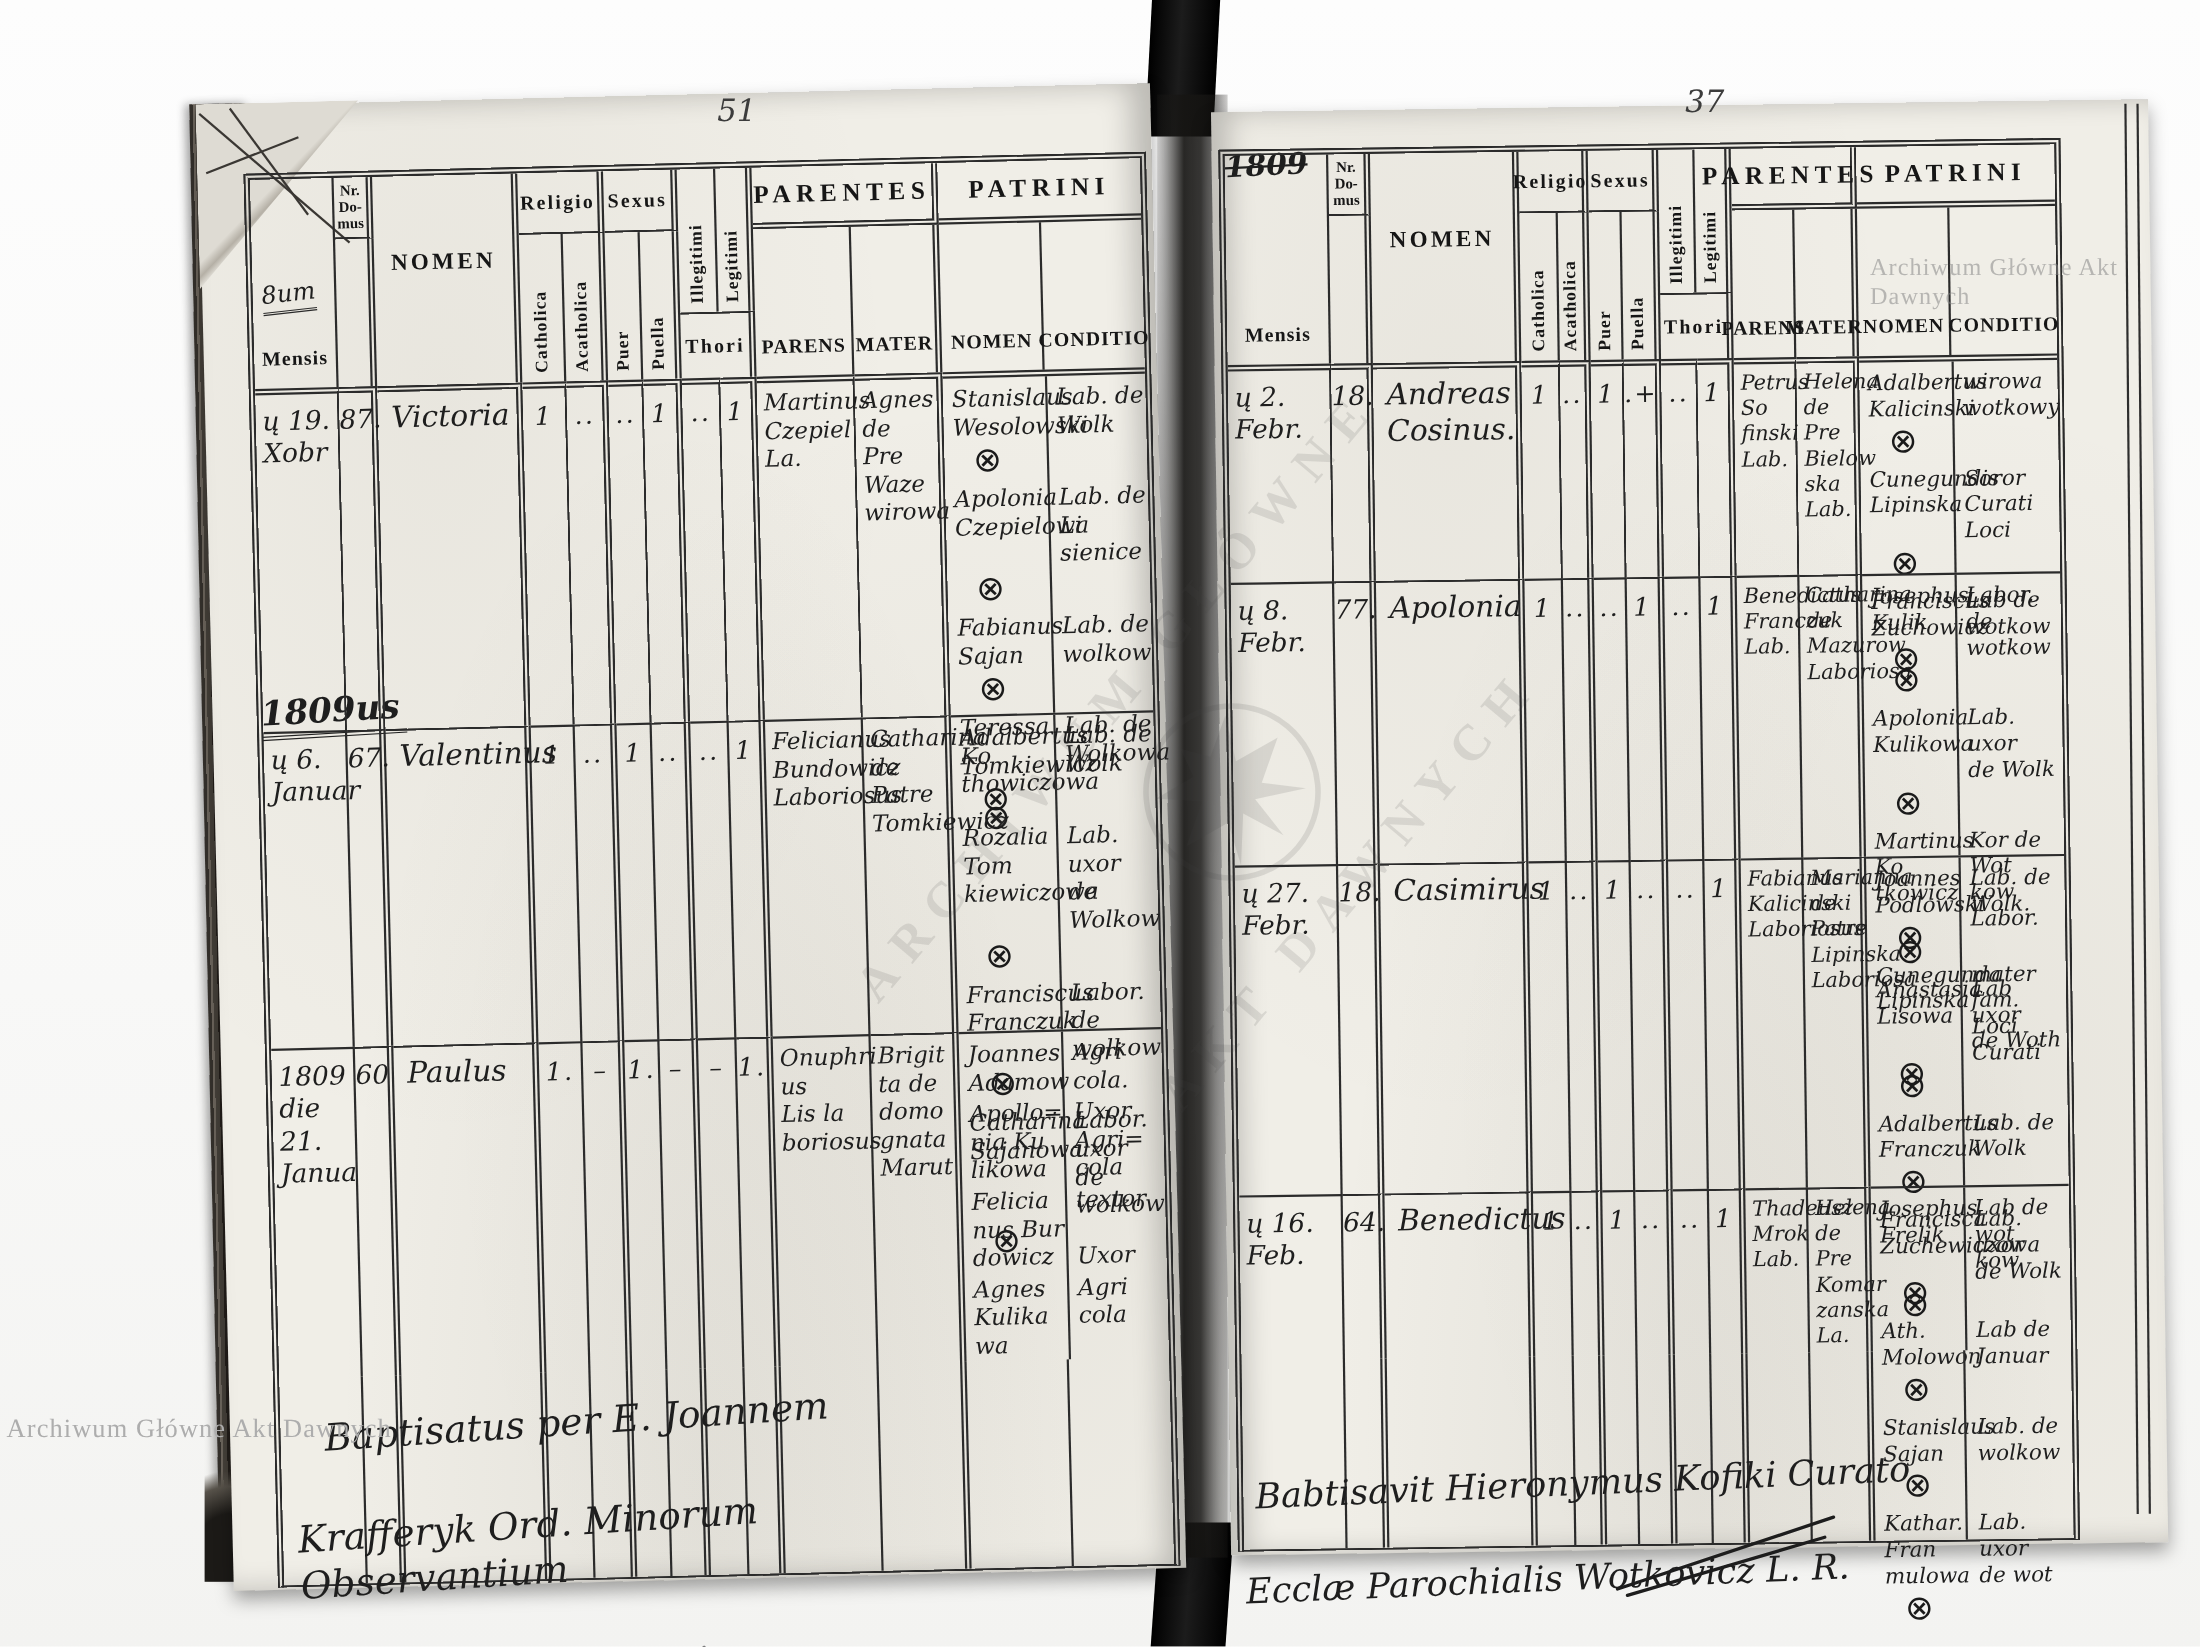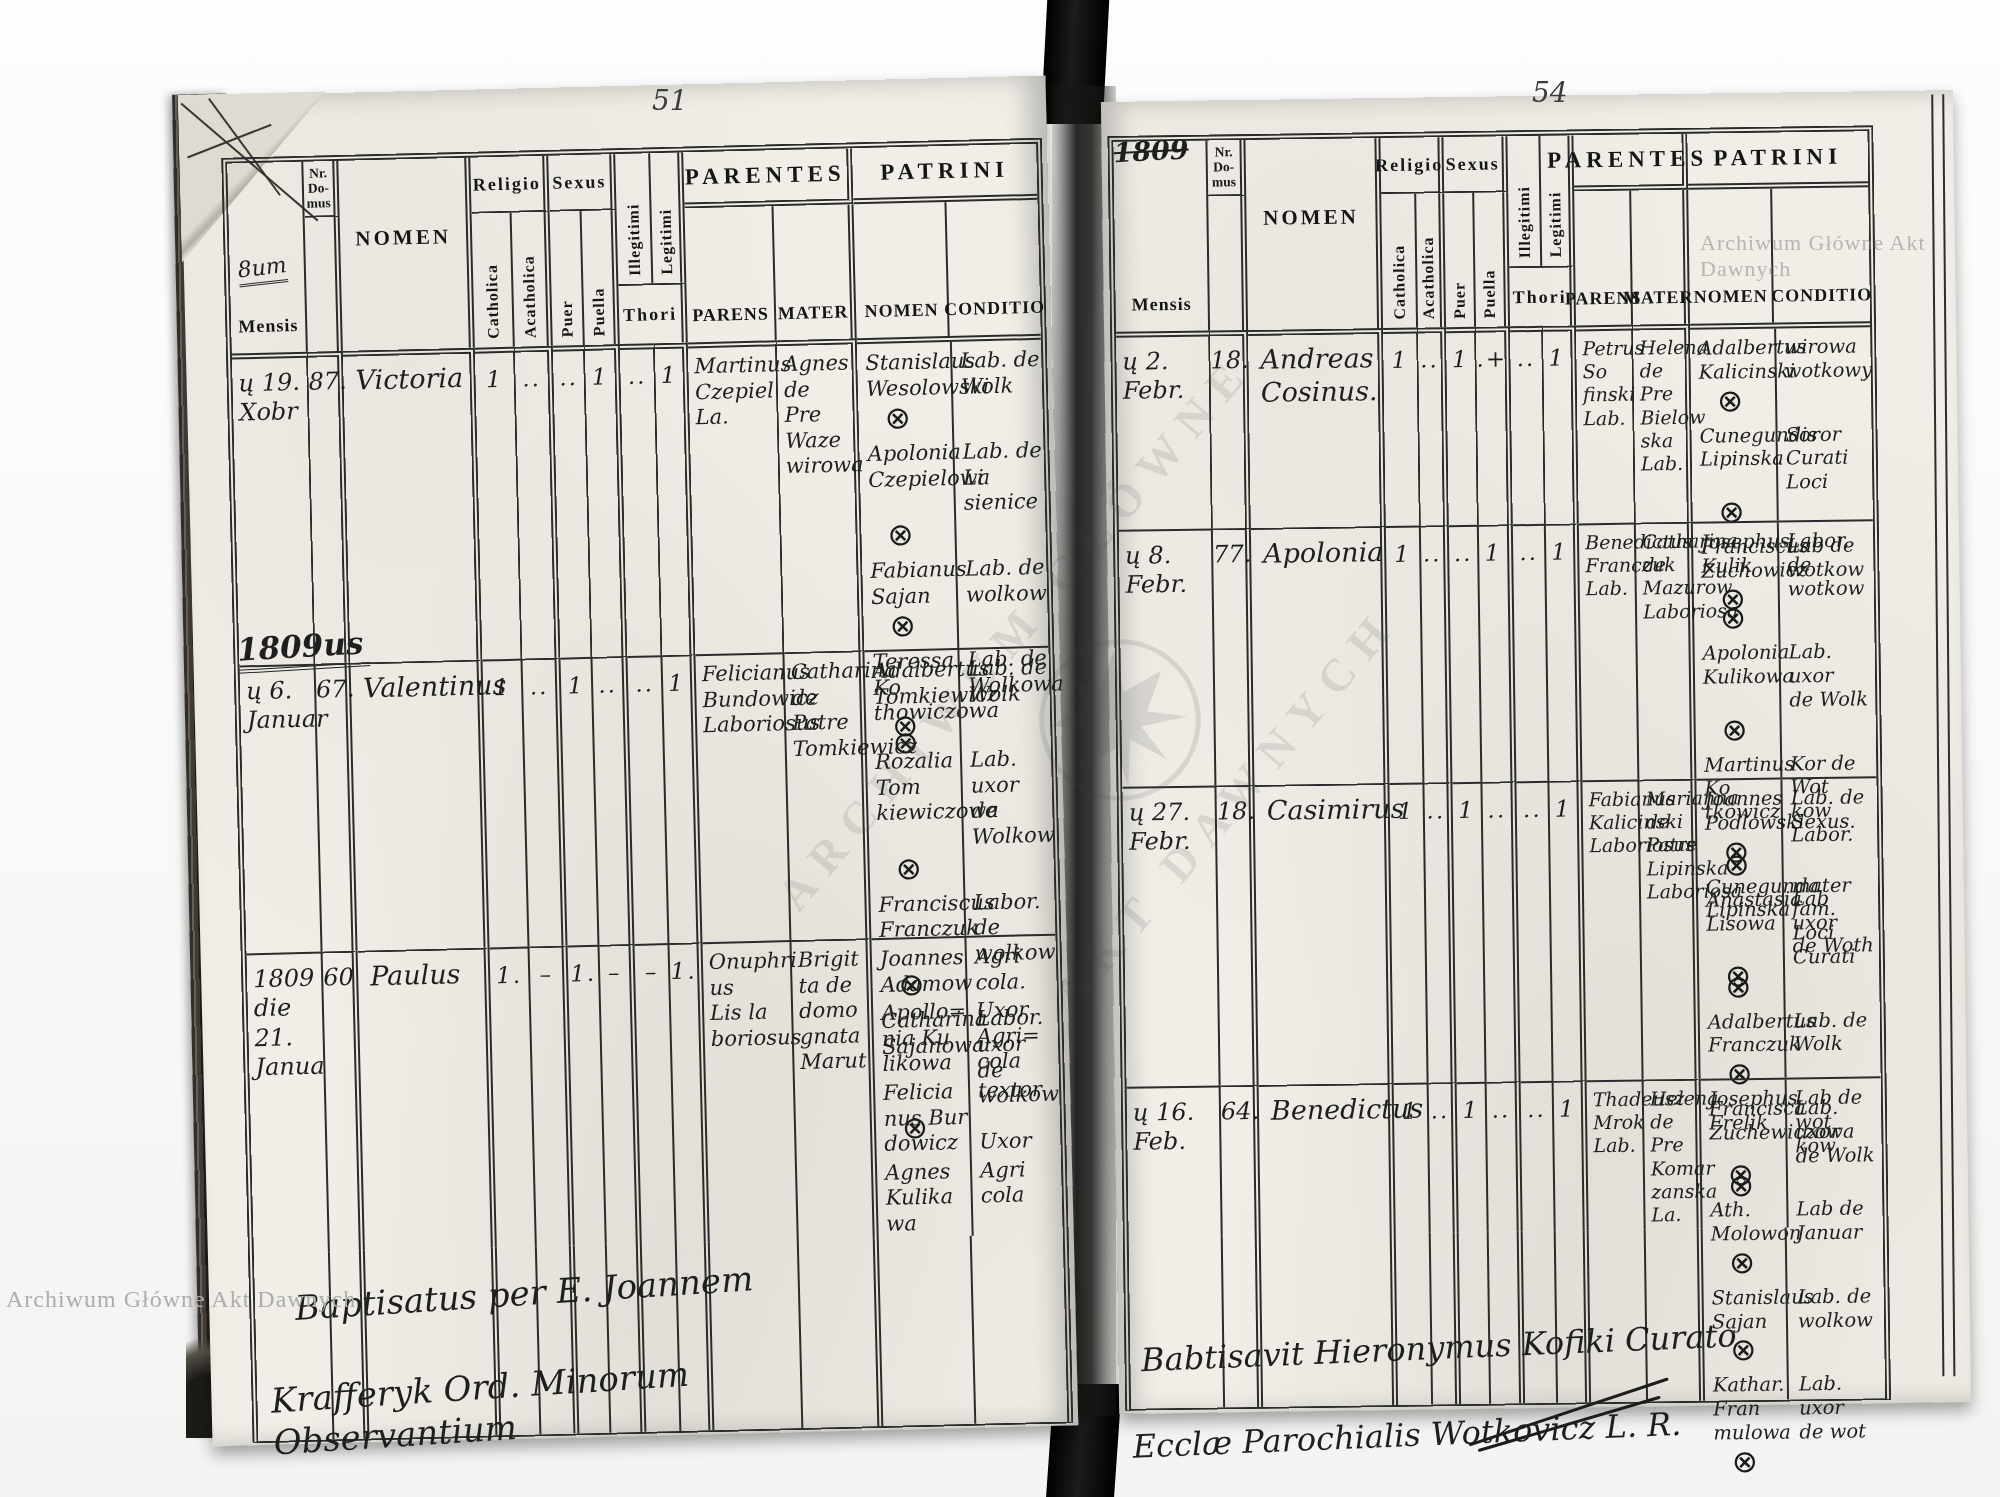--- a/index.html
+++ b/index.html
@@ -496,21 +496,21 @@
 Kalicinski
 Laboriosus</div>
         <div class="cell hwc materv br2 bt1" style="grid-area: 6 / 11;">Marianna
 de Patre
 Lipinska
 Laboriosa</div>
         <div class="cell patrini bt1" style="grid-area: 6 / 12 / auto / span 2;">
           <div class="pt-grid">
             <div class="hwc ptn">Joannes
 Podlowski</div>
-            <div class="hwc ptc">Lab. de Sexus.</div>
+            <div class="hwc ptc">Lab. de Wolk.</div>
           </div>
           <div class="pt-grid">
             <div class="cross">⊗</div>
             <div class=""></div>
           </div>
           <div class="pt-grid">
             <div class="hwc ptn">Cunegunda
 Lipinska</div>
             <div class="hwc ptc">mater fam.
 Loci Curati</div>
@@ -611,21 +611,21 @@
     <div class="note hw">
       <div class="l1">Babtisavit Hieronymus Kofiki Curato</div>
       <div class="l2">Ecclæ Parochialis Wotkovicz L. R.</div>
       <div class="l3">mpa</div>
       <div class="flour f1"></div>
       <div class="flour f2"></div>
     </div>
   </div>
 
   <div class="pgnum hw" style="left:652px;top:84px;">51</div>
-  <div class="pgnum hw" style="left:1532px;top:76px;">54</div>
+  <div class="pgnum hw" style="left:1532px;top:76px;">37</div>
 
   <div class="wm-bl">Archiwum Główne Akt Dawnych</div>
   <div class="wm-tr">Archiwum Główne Akt Dawnych</div>
   <div class="wm-c">
     <span class="t">ARCHIWUM GŁÓWNE</span>
     <svg width="170" height="170" viewBox="0 0 100 100">
       <circle cx="50" cy="50" r="46" fill="none" stroke="#444" stroke-width="3"></circle>
       <path d="M50 14 L57 29 L79 21 L64 41 L88 50 L64 59 L77 79 L55 62 L50 86 L45 62 L23 79 L36 59 L12 50 L36 41 L21 21 L43 29 Z" fill="#444"></path>
     </svg>
     <span class="t">AKT DAWNYCH</span>

